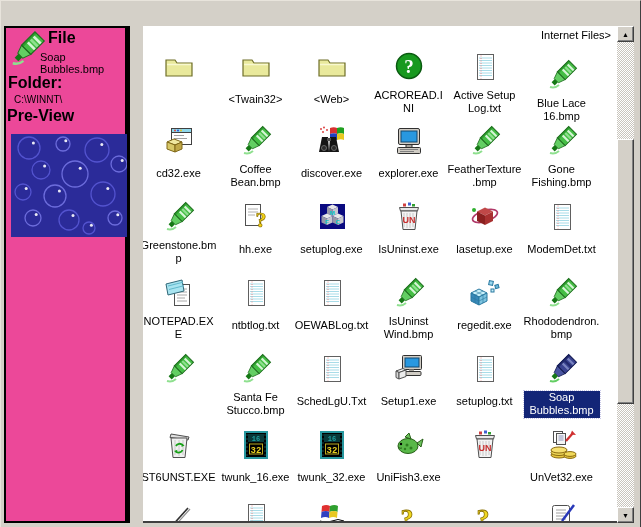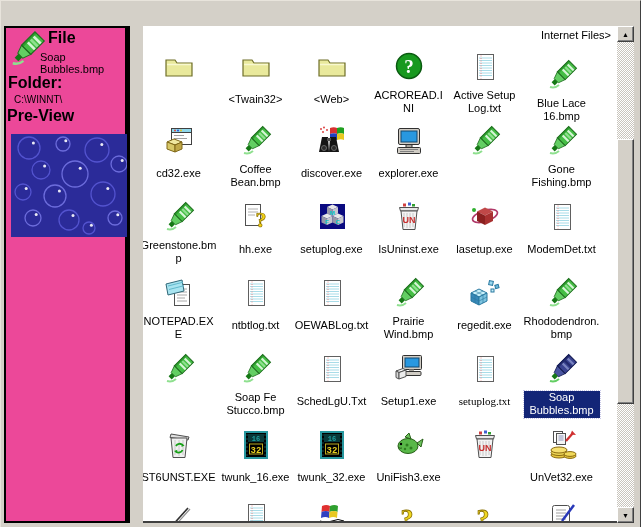--- a/index.html
+++ b/index.html
@@ -267,20 +267,21 @@
                 <rect x="10.5" y="7" width="11" height="2.2" fill="#8FE08F"></rect>
                 <rect x="10.5" y="10.5" width="11" height="2.2" fill="#D6F5D6"></rect>
                 <rect x="10.5" y="1" width="2" height="16" fill="#2E9E2E"></rect>
                 <path d="M10.5 17 L21.5 17 L19 24 L13 24 Z" fill="#63CE63" stroke="#1E6E1E" stroke-width="0.8"></path>
                 <rect x="13.8" y="24" width="4.4" height="4.5" fill="#157815"></rect>
                 <rect x="10.5" y="1" width="11" height="16" fill="none" stroke="#1E6E1E"></rect>
               </g>
               <path d="M4 28 q5 1.5 9 -2" stroke="#8FE08F" stroke-width="2" fill="none"></path>
             </svg>
           </div>
+          <div class="lblrow"><div class="label">FeatherTexture.bmp</div></div>
         </div>
         <div class="cell" style="left: 380px; top: 99px;">
           <div class="icon32">
             <svg viewBox="0 0 32 32">
               <g transform="rotate(45 16 16)">
                 <rect x="10.5" y="1" width="11" height="16" fill="#45BE45"></rect>
                 <rect x="10.5" y="3.5" width="11" height="2.2" fill="#D6F5D6"></rect>
                 <rect x="10.5" y="7" width="11" height="2.2" fill="#8FE08F"></rect>
                 <rect x="10.5" y="10.5" width="11" height="2.2" fill="#D6F5D6"></rect>
                 <rect x="10.5" y="1" width="2" height="16" fill="#2E9E2E"></rect>
@@ -423,21 +424,21 @@
                 <rect x="10.5" y="7" width="11" height="2.2" fill="#8FE08F"></rect>
                 <rect x="10.5" y="10.5" width="11" height="2.2" fill="#D6F5D6"></rect>
                 <rect x="10.5" y="1" width="2" height="16" fill="#2E9E2E"></rect>
                 <path d="M10.5 17 L21.5 17 L19 24 L13 24 Z" fill="#63CE63" stroke="#1E6E1E" stroke-width="0.8"></path>
                 <rect x="13.8" y="24" width="4.4" height="4.5" fill="#157815"></rect>
                 <rect x="10.5" y="1" width="11" height="16" fill="none" stroke="#1E6E1E"></rect>
               </g>
               <path d="M4 28 q5 1.5 9 -2" stroke="#8FE08F" stroke-width="2" fill="none"></path>
             </svg>
           </div>
-          <div class="lblrow"><div class="label">Prairie Wind.bmp</div></div>
+          <div class="lblrow"><div class="label">IsUninst Wind.bmp</div></div>
         </div>
         <div class="cell" style="left: 303px; top: 251px;">
           <div class="icon32">
             <svg viewBox="0 0 32 32">
               <polygon points="10,12 18,16 10,20 2,16" fill="#C8F0FA" stroke="#2878A0"></polygon>
               <polygon points="2,16 10,20 10,28 2,24" fill="#3888B8" stroke="#2878A0"></polygon>
               <polygon points="18,16 10,20 10,28 18,24" fill="#7EC4E0" stroke="#2878A0"></polygon>
               <path d="M6 14 l8 4 M14 14 l-8 4 M6 18 v8 M14 18 v8 M2 20 l8 4 M18 20 l-8 4" stroke="#2878A0" stroke-width="0.6"></path>
               <rect x="20" y="4" width="4" height="4" fill="#9AD8F0" stroke="#2878A0" transform="rotate(12 22 6)"></rect>
               <rect x="26" y="8" width="3.5" height="3.5" fill="#6EB8D8" stroke="#2878A0" transform="rotate(-15 27 9)"></rect>
@@ -490,21 +491,21 @@
                 <rect x="10.5" y="7" width="11" height="2.2" fill="#8FE08F"></rect>
                 <rect x="10.5" y="10.5" width="11" height="2.2" fill="#D6F5D6"></rect>
                 <rect x="10.5" y="1" width="2" height="16" fill="#2E9E2E"></rect>
                 <path d="M10.5 17 L21.5 17 L19 24 L13 24 Z" fill="#63CE63" stroke="#1E6E1E" stroke-width="0.8"></path>
                 <rect x="13.8" y="24" width="4.4" height="4.5" fill="#157815"></rect>
                 <rect x="10.5" y="1" width="11" height="16" fill="none" stroke="#1E6E1E"></rect>
               </g>
               <path d="M4 28 q5 1.5 9 -2" stroke="#8FE08F" stroke-width="2" fill="none"></path>
             </svg>
           </div>
-          <div class="lblrow"><div class="label">Soap Fe Stucco.bmp</div></div>
+          <div class="lblrow"><div class="label">Santa Fe Stucco.bmp</div></div>
         </div>
         <div class="cell" style="left: 150px; top: 327px; text-decoration: underline;">
           <div class="icon32">
             <svg viewBox="0 0 32 32">
               <rect x="8.5" y="3.5" width="16" height="25" fill="#fff" stroke="#606060"></rect>
               <g stroke="#A8DCE8">
                 <path d="M10 7h13M10 9.5h13M10 12h13M10 14.5h13M10 17h13M10 19.5h13M10 22h13M10 24.5h13"></path>
               </g>
               <path d="M12 4.5v23" stroke="#E87070" stroke-width="0.8" stroke-dasharray="1 1.5"></path>
             </svg>
@@ -518,21 +519,21 @@
               <rect x="12" y="5" width="14" height="9" fill="#2898E0" stroke="#104870"></rect>
               <rect x="16" y="16.5" width="5" height="2" fill="#A8A49C"></rect>
               <rect x="12" y="18.5" width="16" height="4" rx="1" fill="#D0CCC4" stroke="#303030"></rect>
               <polygon points="3,18 10,15.5 13,17 6,19.5" fill="#F8F8F8" stroke="#505050"></polygon>
               <polygon points="3,18 6,19.5 6,26 3,24.5" fill="#D8D8D8" stroke="#505050"></polygon>
               <polygon points="6,19.5 13,17 13,23.5 6,26" fill="#ECECEC" stroke="#505050"></polygon>
             </svg>
           </div>
           <div class="lblrow"><div class="label">Setup1.exe</div></div>
         </div>
-        <div class="cell" style="left: 303px; top: 327px; font-family: Liberation Serif, serif;">
+        <div class="cell" style="left: 303px; top: 327px;">
           <div class="icon32">
             <svg viewBox="0 0 32 32">
               <rect x="8.5" y="3.5" width="16" height="25" fill="#fff" stroke="#606060"></rect>
               <g stroke="#A8DCE8">
                 <path d="M10 7h13M10 9.5h13M10 12h13M10 14.5h13M10 17h13M10 19.5h13M10 22h13M10 24.5h13"></path>
               </g>
               <path d="M12 4.5v23" stroke="#E87070" stroke-width="0.8" stroke-dasharray="1 1.5"></path>
             </svg>
           </div>
           <div class="lblrow"><div class="label">setuplog.txt</div></div>

